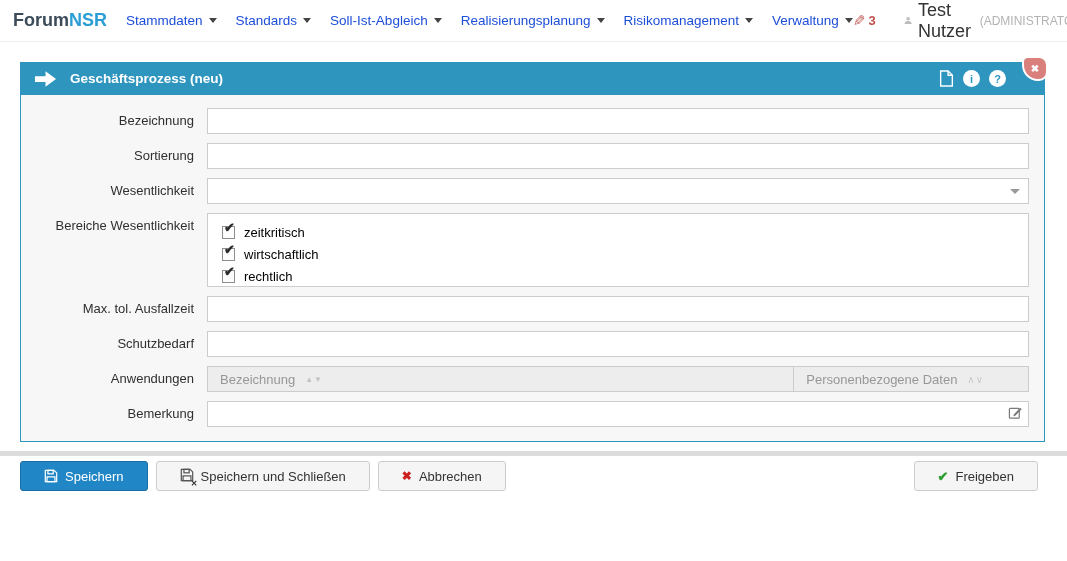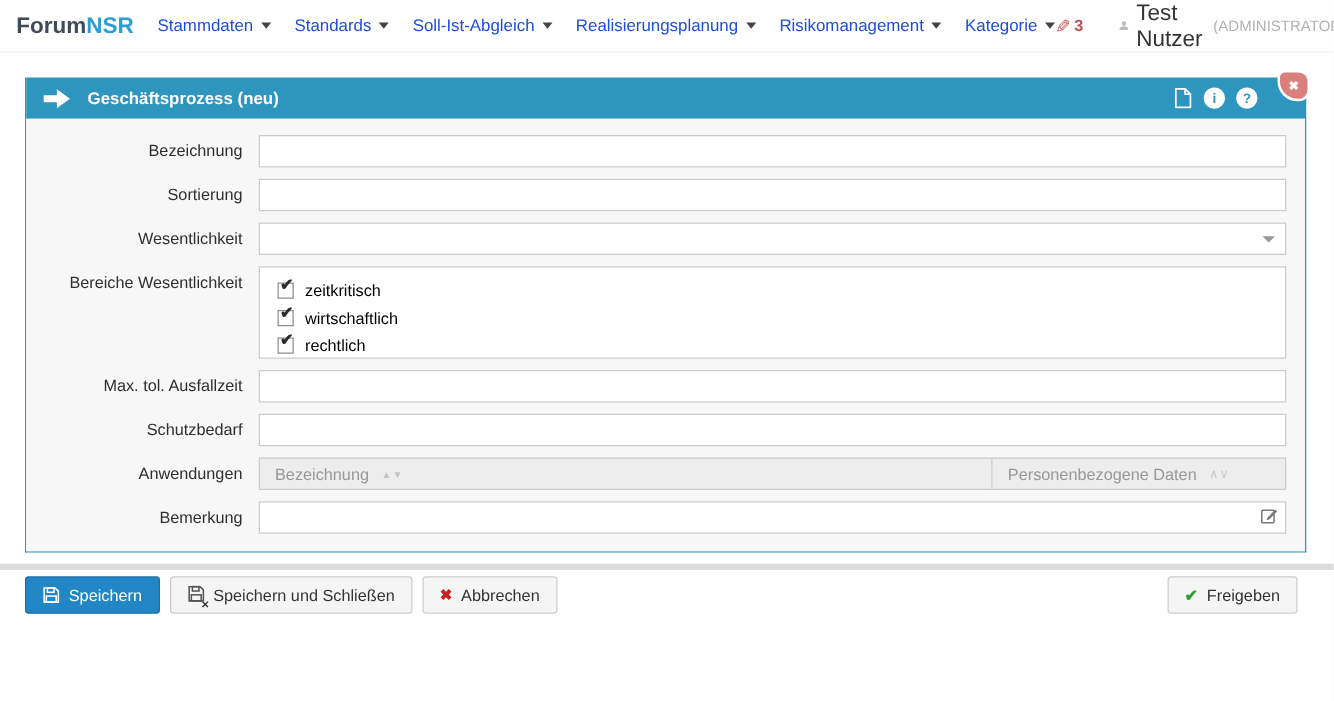--- a/index.html
+++ b/index.html
@@ -180,21 +180,21 @@
   .divider { height: 5px; background: #dcdcdc; margin-top: 9px; }
   .footer {
     display: flex;
     align-items: center;
     padding: 5px 29px 0 20px;
   }
   .btn {
     height: 30px;
     display: flex; align-items: center;
     gap: 7px;
-    padding: 0 13px;
+    padding: 0 23px;
     border-radius: 3px;
     border: 1px solid #ccc;
     background: #f5f5f5;
     font-family: "Liberation Sans", sans-serif;
     font-size: 13px;
     color: #333;
     cursor: pointer;
     margin-right: 8px;
     white-space: nowrap;
   }
@@ -227,21 +227,21 @@
   </div>
   <div class="nav-item">
     <span>Realisierungsplanung</span>
       <span class="caret"></span>
   </div>
   <div class="nav-item">
     <span>Risikomanagement</span>
       <span class="caret"></span>
   </div>
   <div class="nav-item">
-    <span>Kategorie</span>
+    <span>Verwaltung</span>
       <span class="caret"></span>
   </div>
 
   <div class="nav-right">
     <div class="edit-badge">
       <span class="pencil-icon">✎</span>
       <span class="edit-count">3</span>
     </div>
     <div class="user-menu">
       <svg width="13" height="13" viewBox="0 0 14 14" fill="#bcbcbc">

